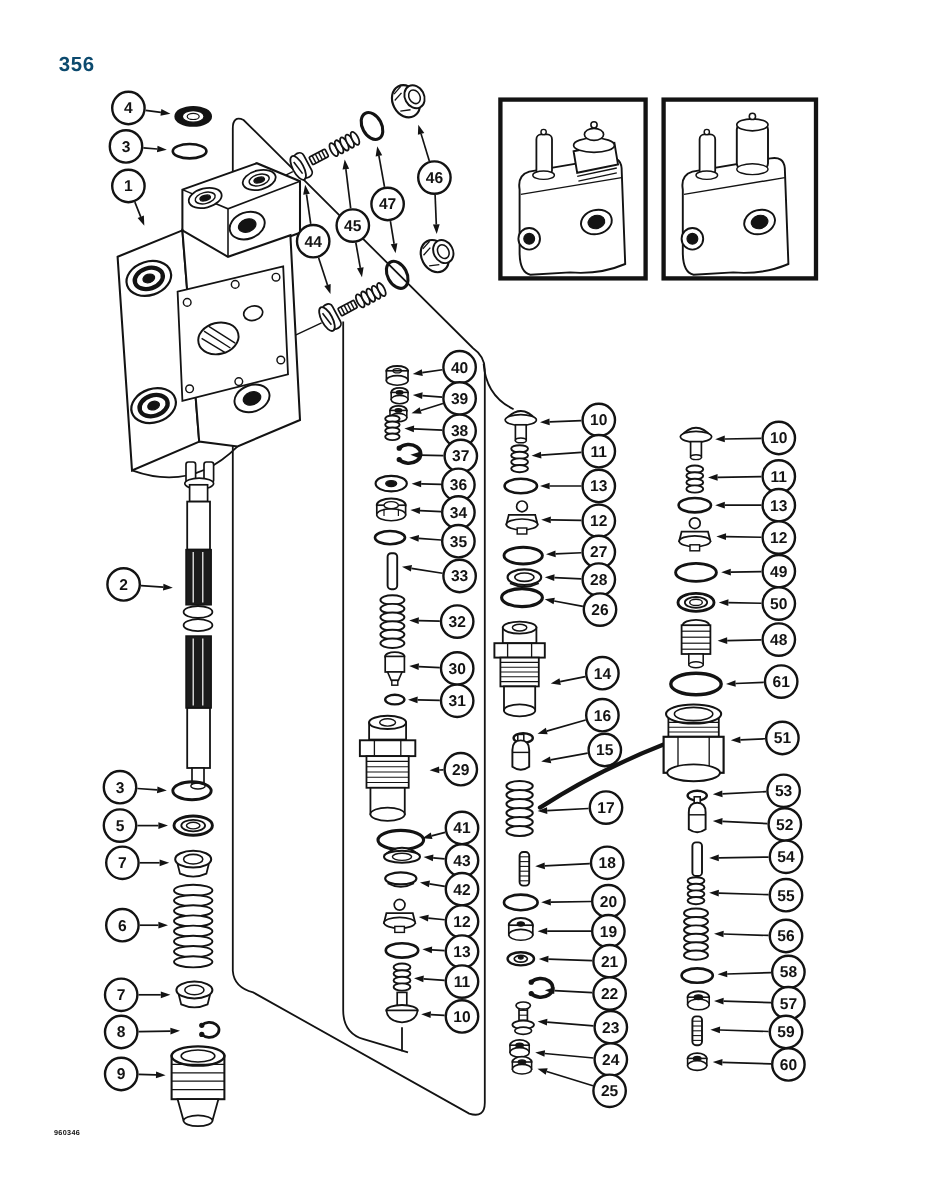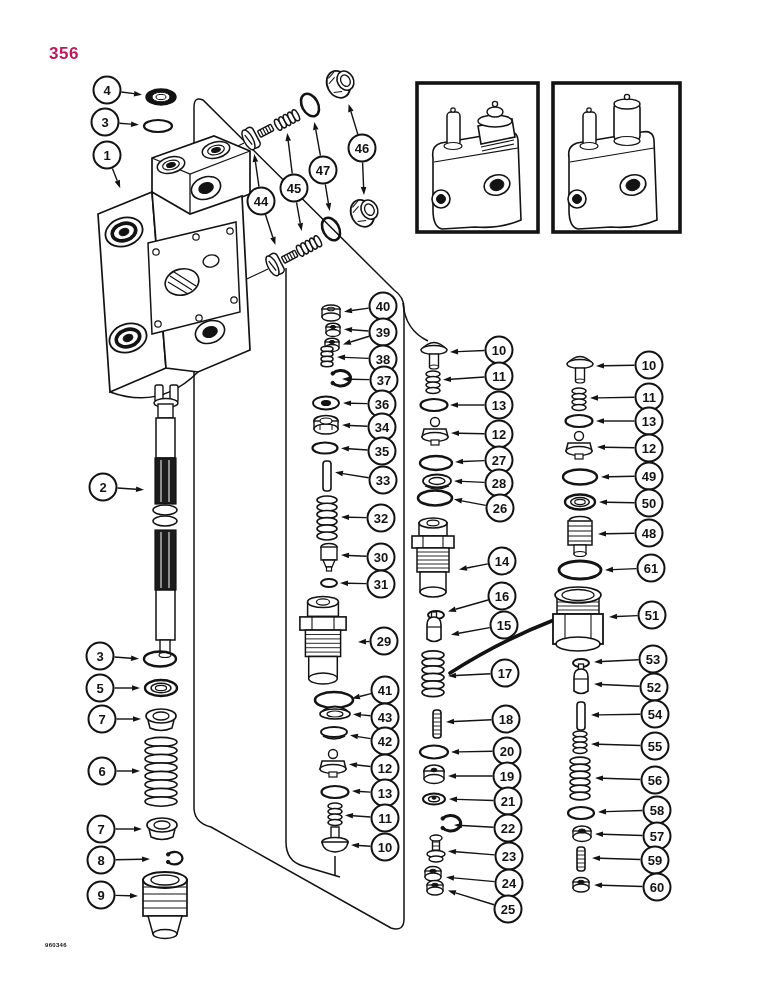--- a/index.html
+++ b/index.html
@@ -1,17 +1,17 @@
 <!DOCTYPE html>
 <html><head>
 <meta charset="utf-8">
 <style>
   html,body{margin:0;padding:0;background:#e8e8e8;font-family:"Liberation Sans",sans-serif;}
   #page{position:relative;width:772px;height:1000px;background:#ffffff;overflow:hidden;margin:0 auto;}
-  #page-number{position:absolute;left:49px;top:44px;font-size:17px;font-weight:bold;color:#be185d;letter-spacing:0.5px;}
+  #page-number{position:absolute;left:49px;top:44px;font-size:17px;font-weight:bold;color:#0c4a6e;letter-spacing:0.5px;}
   #footer-code{position:absolute;left:45px;top:942px;font-size:6px;font-weight:bold;color:#111;letter-spacing:0.3px;}
   svg text{font-family:"Liberation Sans",sans-serif;}
 </style>
 </head>
 <body>
 
 <div id="page">
   <div id="page-number">356</div>
   <div id="footer-code">960346</div>
 

